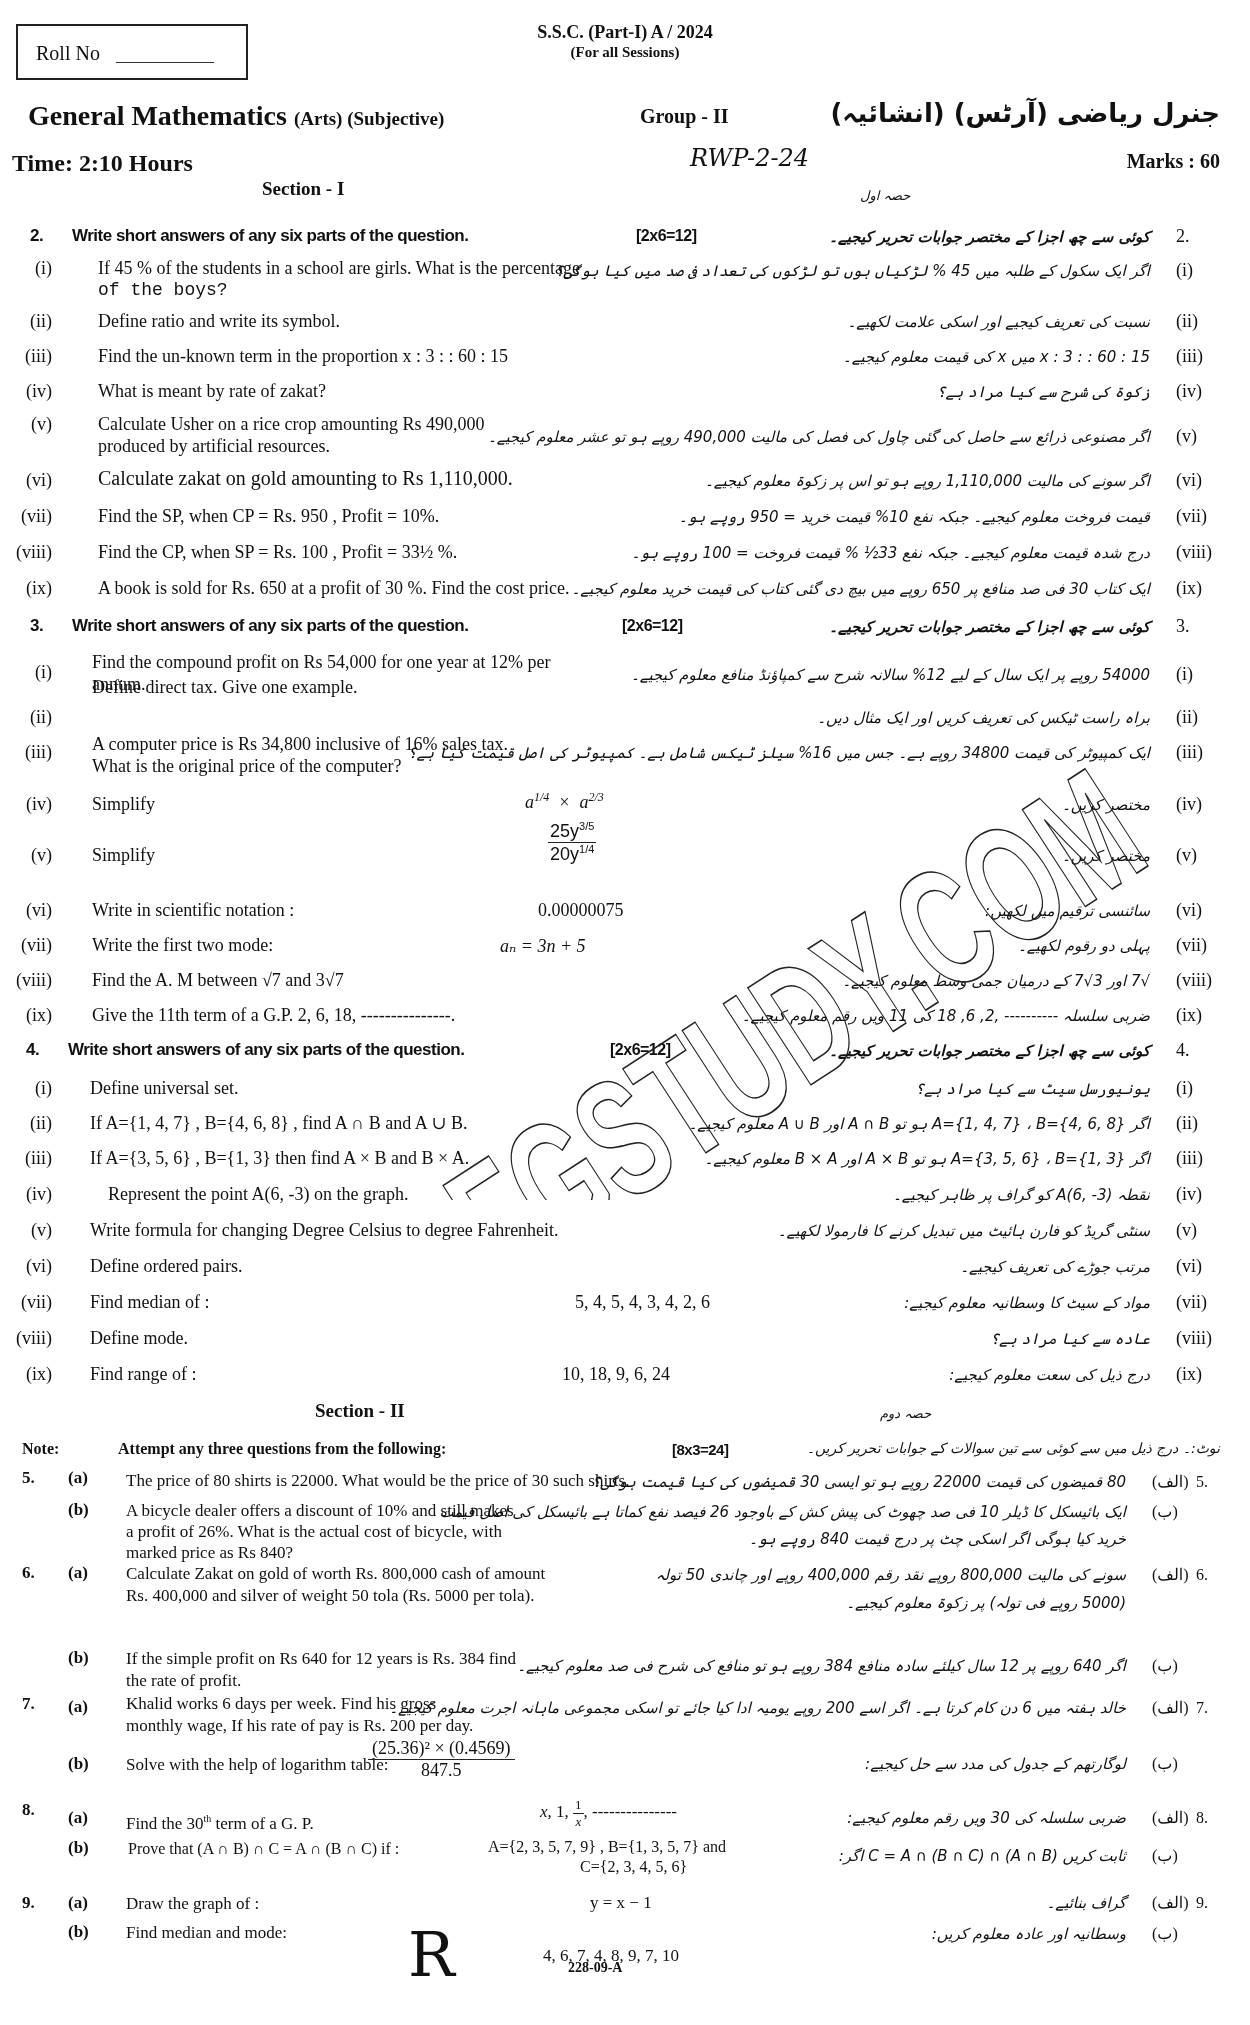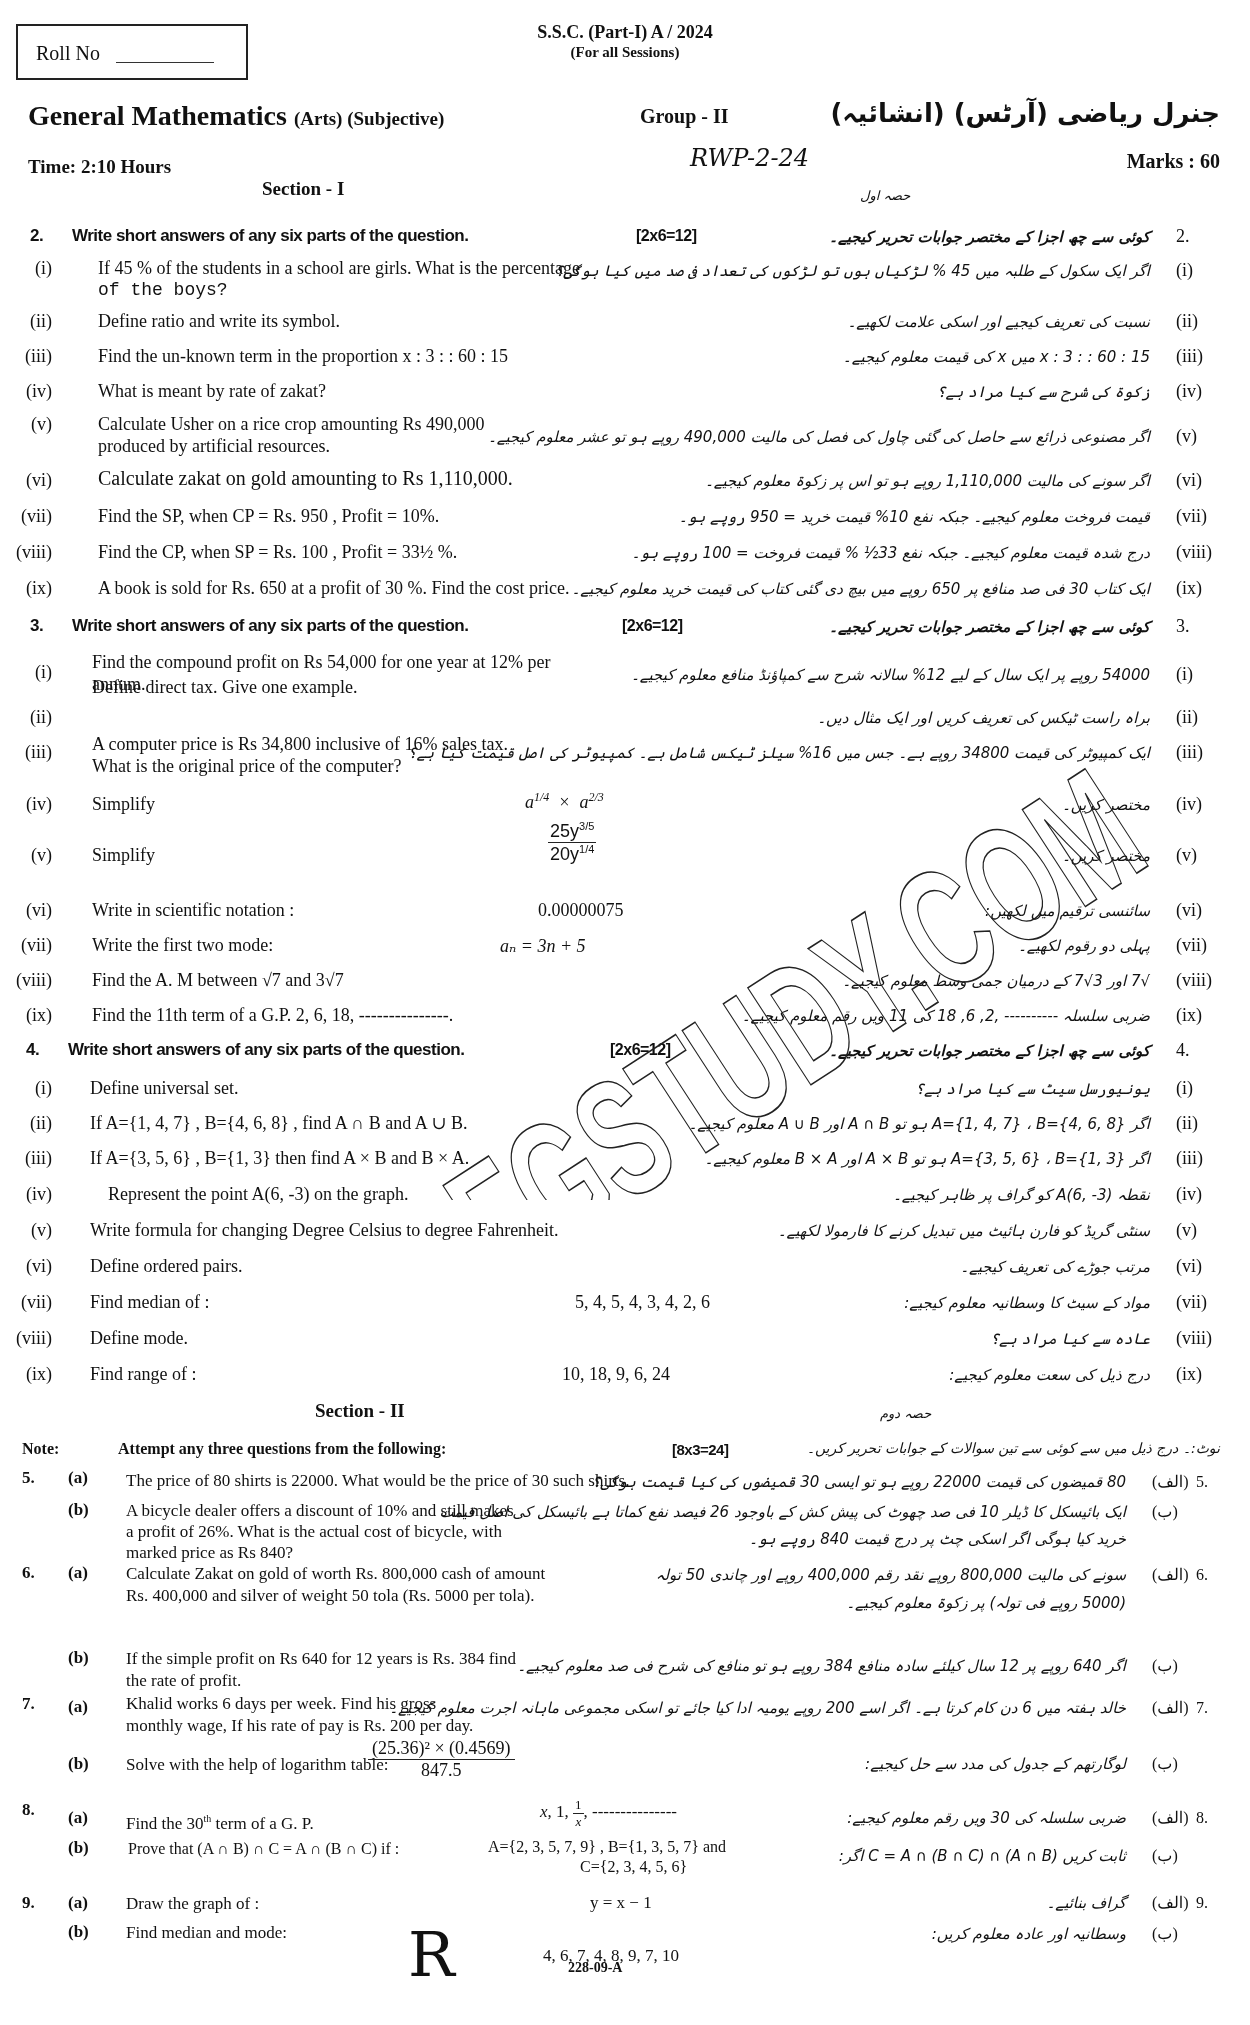--- a/index.html
+++ b/index.html
@@ -37,21 +37,21 @@
 <div class="abs bold" style="left:0;width:1250px;top:22px;text-align:center;font-size:18px;">S.S.C. (Part-I) A / 2024</div>
 <div class="abs bold" style="left:0;width:1250px;top:44px;text-align:center;font-size:15px;">(For all Sessions)</div>
 
 <div class="abs bold" style="left:28px;top:100px;font-size:28px;">
   <span>General Mathematics</span>
   <span style="font-size:19px;">(Arts) (Subjective)</span>
 </div>
 <div class="abs bold" style="left:640px;top:105px;font-size:20px;">Group - II</div>
 <div class="abs bold urdu" style="right:30px;top:98px;font-size:26px;font-style:normal;">جنرل ریاضی (آرٹس) (انشائیہ)</div>
 
-<div class="abs bold" style="left:28px;top:150px;font-size:19px;margin-top:6px;">Time: 2:10 Hours</div>
+<div class="abs bold" style="left:12px;top:150px;font-size:24px;">Time: 2:10 Hours</div>
 <div class="abs" style="left:690px;top:144px;font-size:24px;font-style:italic;font-family:'DejaVu Serif',serif;">RWP-2-24</div>
 <div class="abs bold" style="right:30px;top:150px;font-size:20px;">Marks : 60</div>
 
 <div class="abs bold" style="left:262px;top:178px;font-size:19px;">Section - I</div>
 <div class="abs urdu" style="left:860px;top:188px;font-size:13px;font-style:italic;">حصہ اول</div>
 
 <div>
   <div class="qhead narrow" style="left:30px;top:226px;">2.</div>
   <div class="qhead narrow" style="left:72px;top:226px;">Write short answers of any six parts of the question.</div>
   <div class="marks narrow" style="left:636px;top:227px;">[2x6=12]</div>
@@ -136,21 +136,21 @@
   <div class="num" style="left:0;top:935px;">(vii)</div>
   <div class="row" style="left:92px;top:935px;">Write the first two mode:</div>
   <div class="math" style="left:500px;top:935px;font-style:italic;">aₙ = 3n + 5</div>
   <div class="urow" style="top:935px;"><span class="ut">پہلی دو رقوم لکھیے۔</span><span class="un">(vii)</span></div>
 
   <div class="num" style="left:0;top:970px;">(viii)</div>
   <div class="row" style="left:92px;top:970px;">Find the A. M between √7  and 3√7</div>
   <div class="urow" style="top:970px;"><span class="ut">√7 اور 3√7 کے درمیان جمی وسط معلوم کیجیے۔</span><span class="un">(viii)</span></div>
 
   <div class="num" style="left:0;top:1005px;">(ix)</div>
-  <div class="row" style="left:92px;top:1005px;">Find the 11th term of a G.P.  2, 6, 18, ---------------.</div>
+  <div class="row" style="left:92px;top:1005px;">Give the 11th term of a G.P.  2, 6, 18, ---------------.</div>
   <div class="urow" style="top:1005px;"><span class="ut">ضربی سلسلہ ---------- ,2, 6, 18 کی 11 ویں رقم معلوم کیجیے۔</span><span class="un">(ix)</span></div>
 </div>
 
 <div>
   <div class="qhead narrow" style="left:26px;top:1040px;">4.</div>
   <div class="qhead narrow" style="left:68px;top:1040px;">Write short answers of any six parts of the question.</div>
   <div class="marks narrow" style="left:610px;top:1041px;">[2x6=12]</div>
   <div class="urow" style="top:1040px;"><span class="ut" style="font-weight:bold;">کوئی سے چھ اجزا کے مختصر جوابات تحریر کیجیے۔</span><span class="un">4.</span></div>
 
   <div class="num" style="left:0;top:1078px;">(i)</div>

